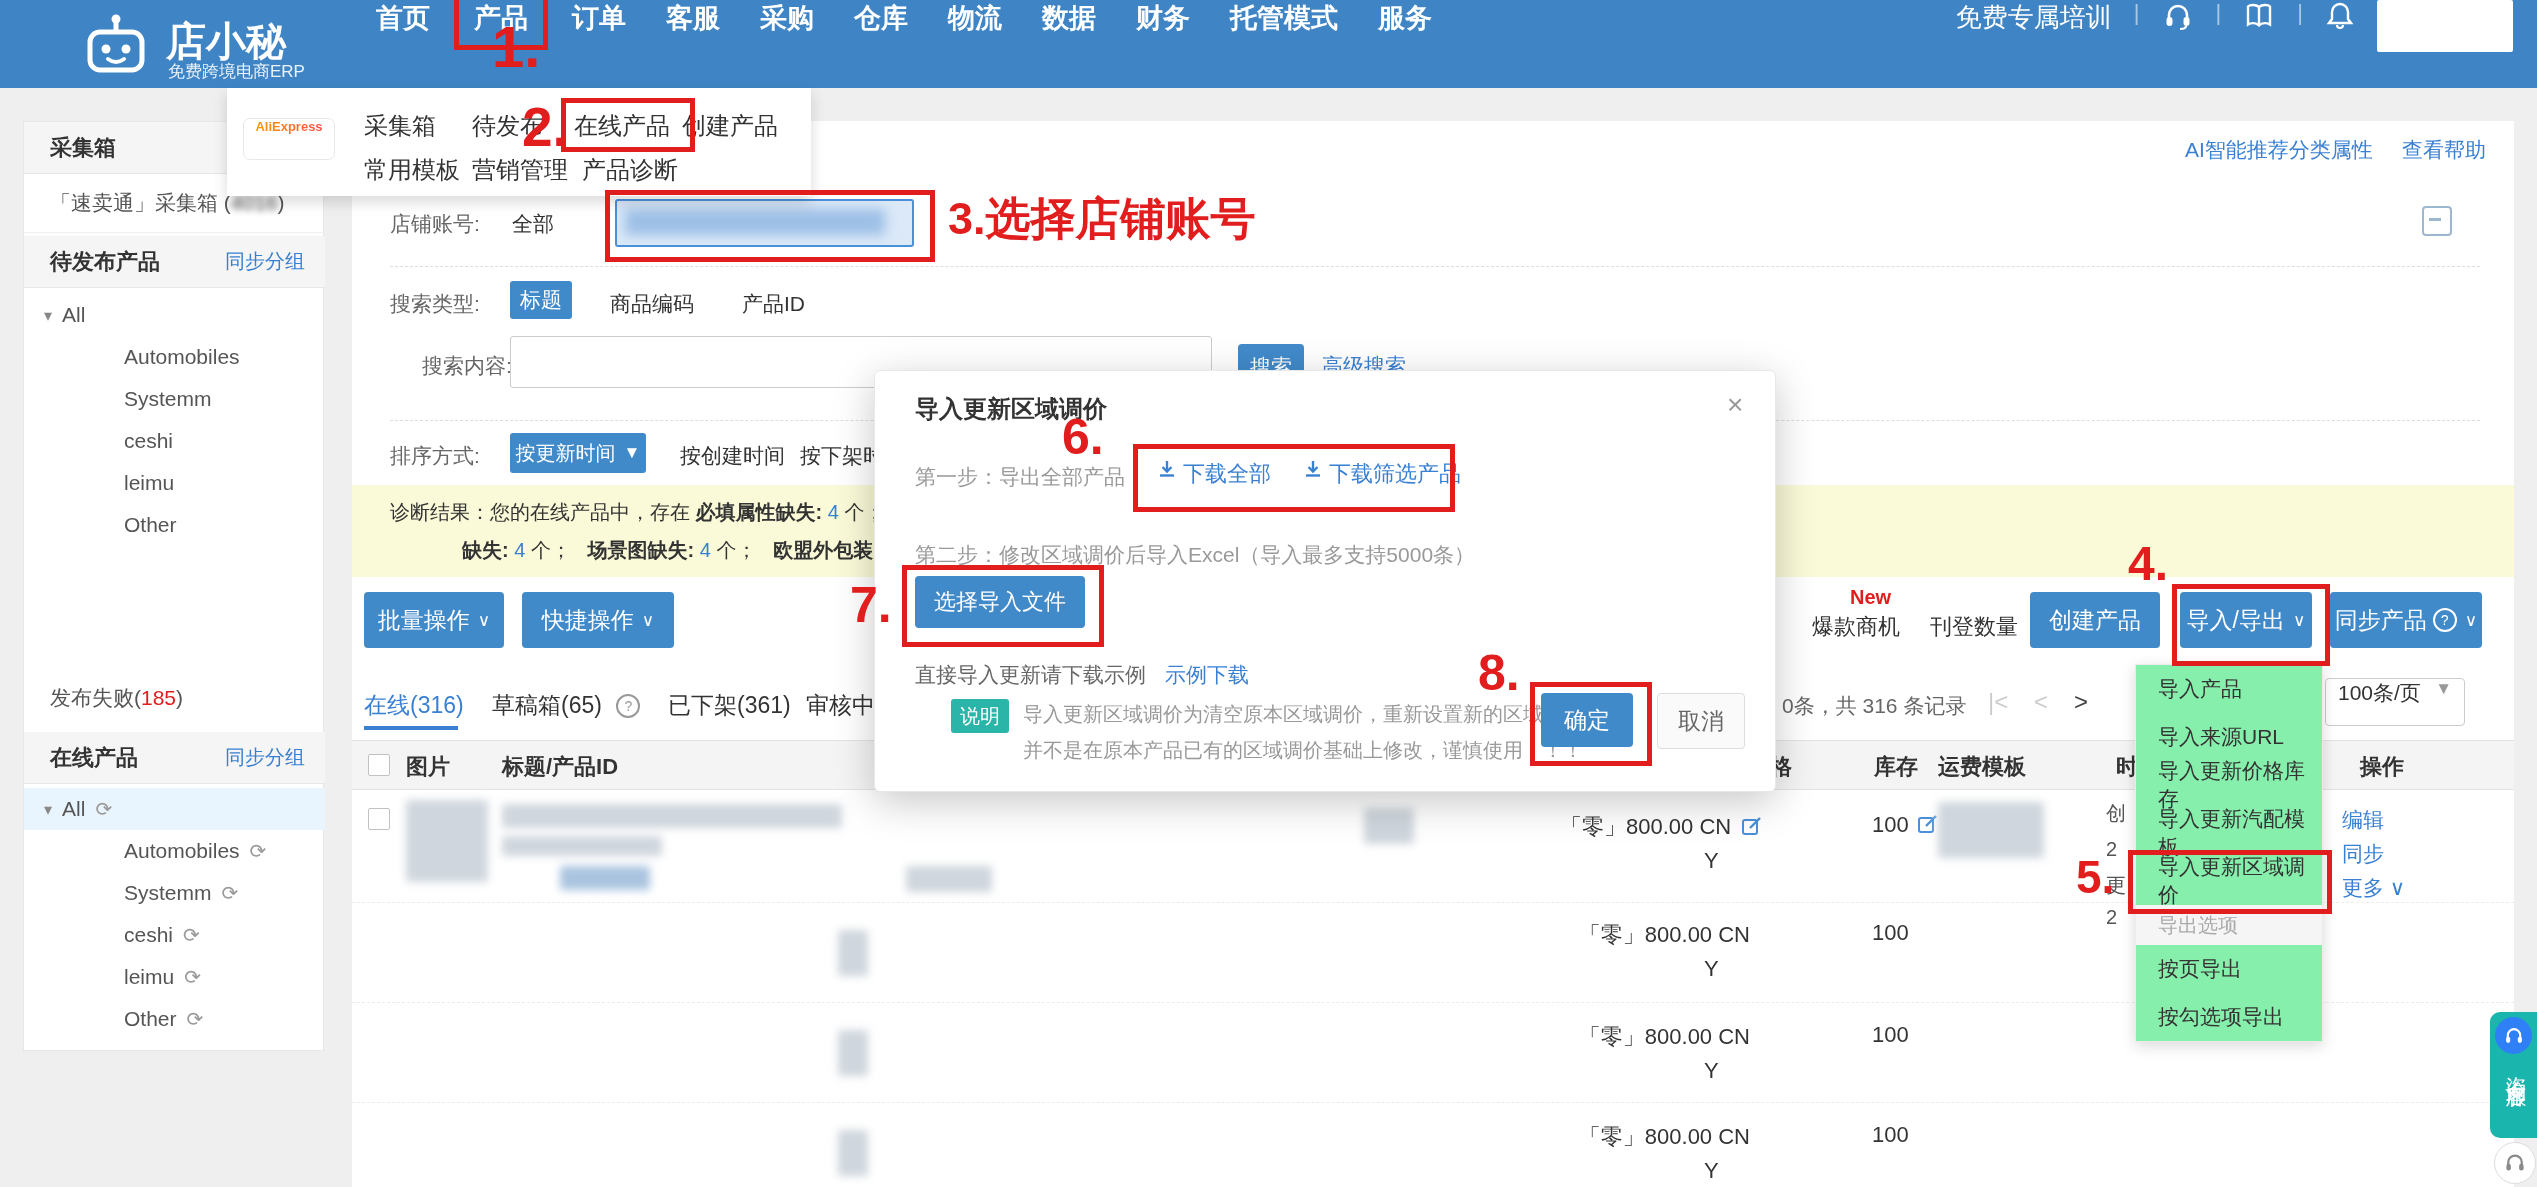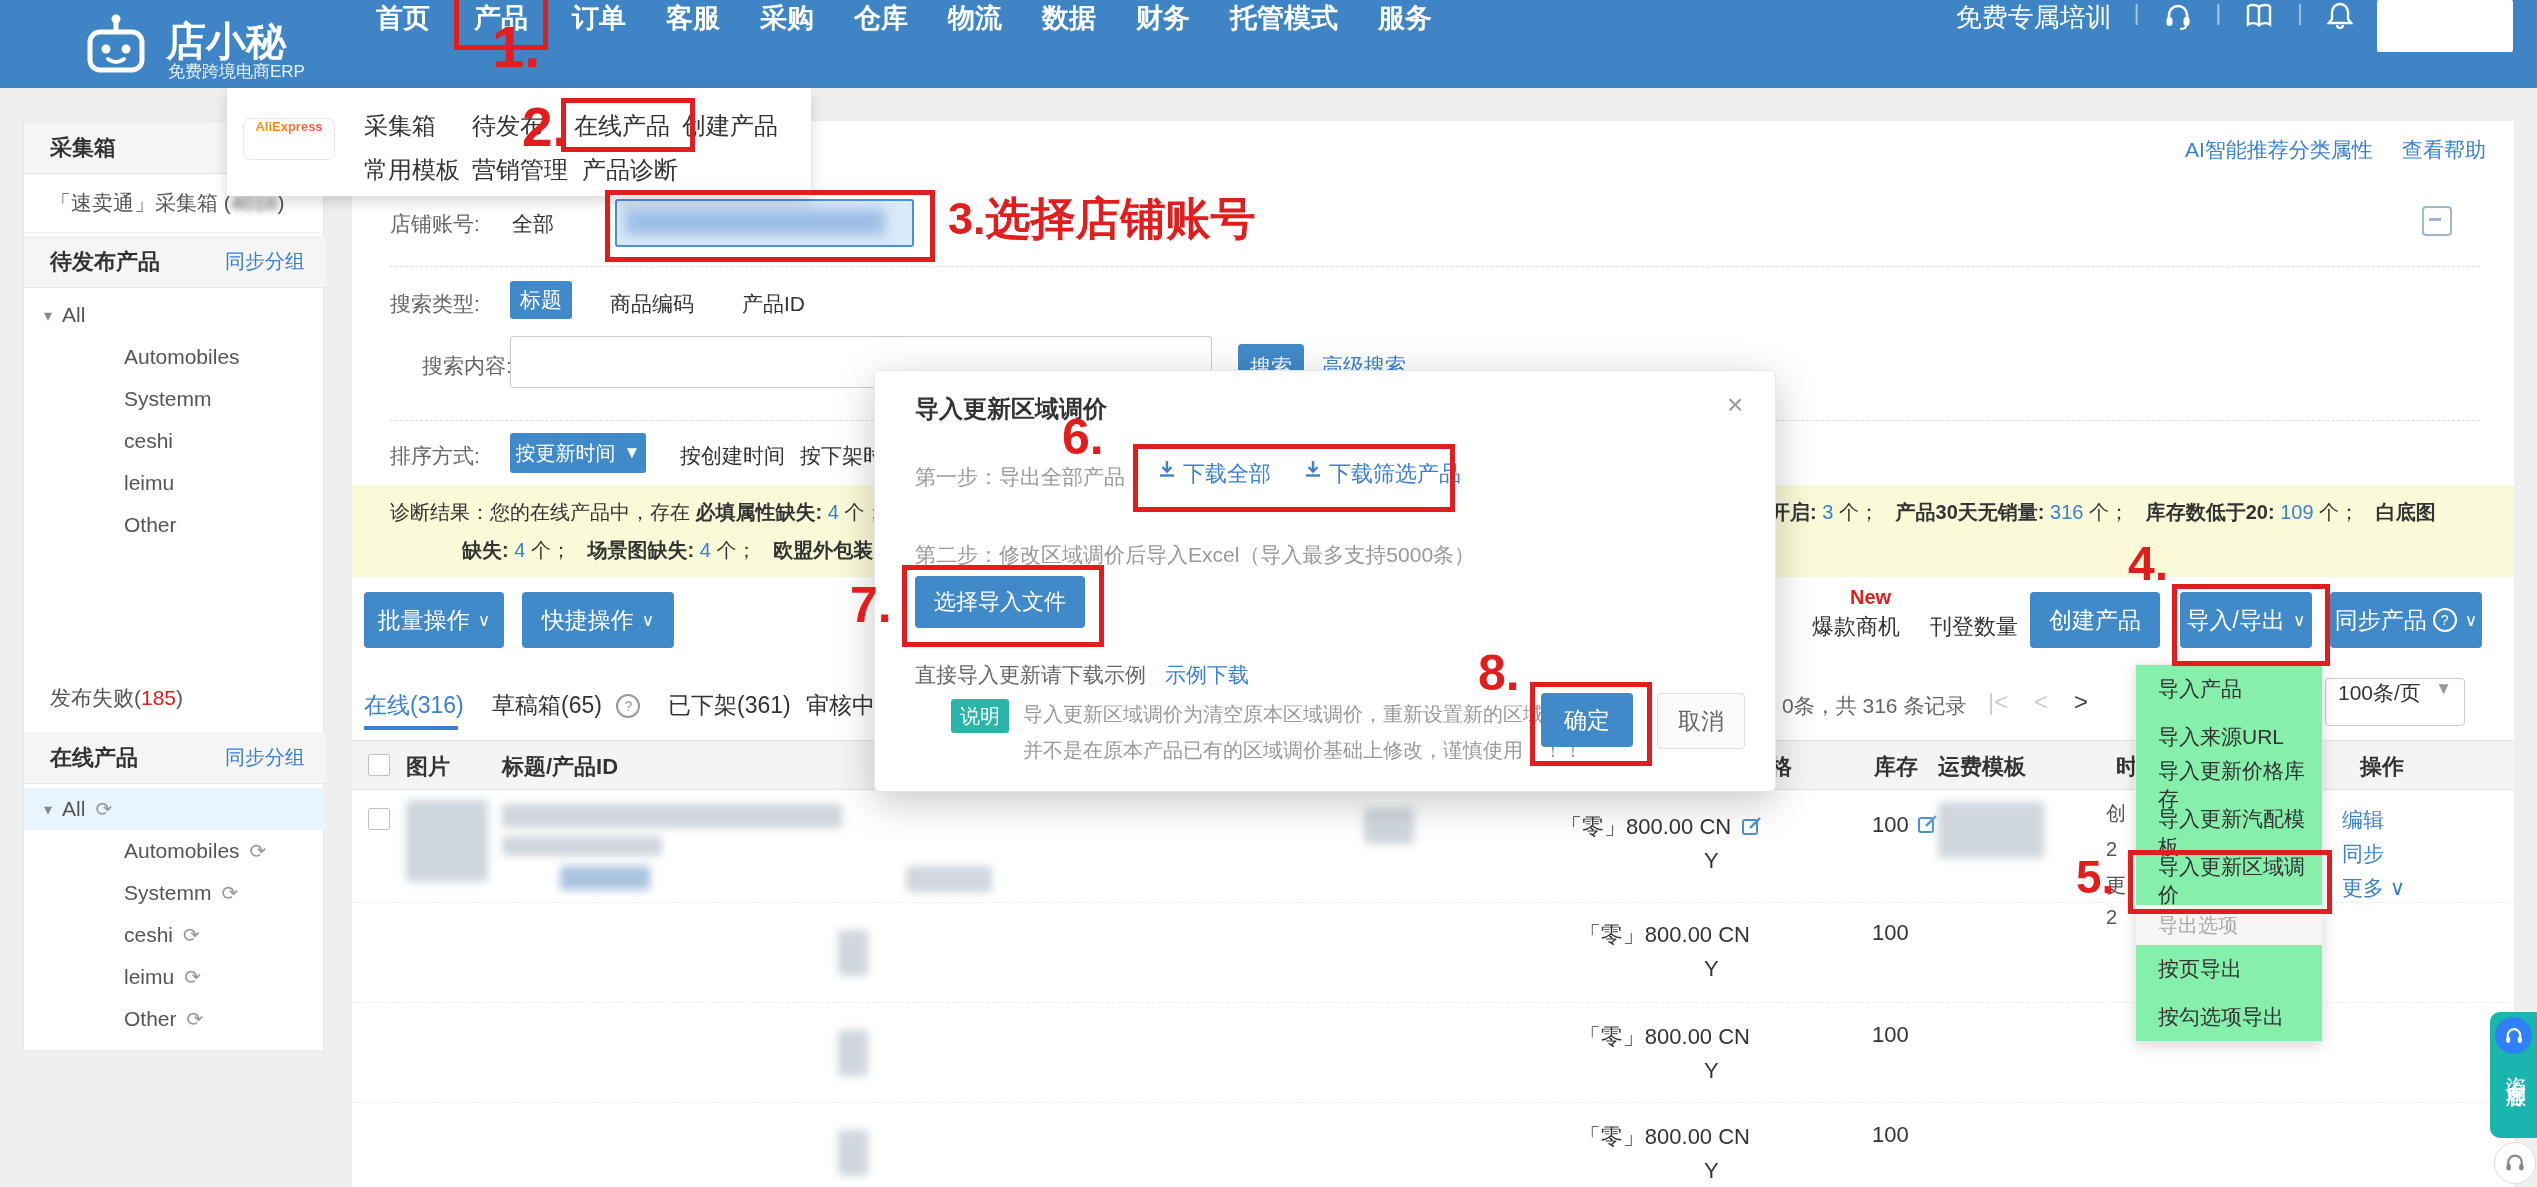--- a/index.html
+++ b/index.html
@@ -210,26 +210,20 @@
 <div class="abs" style="left:352px;top:485px;width:2162px;height:92px;background:#fafad8;z-index:6;font-size:20px;color:#333;">
   <div class="abs" style="left:38px;top:14px;white-space:nowrap;">
     <span>诊断结果：您的在线产品中，存在 </span><span class="bold">必填属性缺失:</span>
     <span class="num-blue">4</span> <span>个；</span>
   </div>
   <div class="abs" style="left:110px;top:52px;white-space:nowrap;">
     <span class="bold">缺失:</span> <span class="num-blue">4</span> <span>个；</span>&nbsp;&nbsp;
     <span class="bold">场景图缺失:</span> <span class="num-blue">4</span> <span>个；</span>&nbsp;&nbsp;
     <span class="bold">欧盟外包装</span>
   </div>
-  <div class="abs" style="left:1418px;top:14px;white-space:nowrap;">
-    <span class="bold">开启:</span> <span class="num-blue">3</span> <span>个；</span>&nbsp;&nbsp;
-    <span class="bold">产品30天无销量:</span> <span class="num-blue">316</span> <span>个；</span>&nbsp;&nbsp;
-    <span class="bold">库存数低于20:</span> <span class="num-blue">109</span> <span>个；</span>&nbsp;&nbsp;
-    <span class="bold">白底图</span>
-  </div>
 </div>
 
 <div class="abs blue-btn" style="left:364px;top:592px;width:140px;height:56px;font-size:23px;z-index:6;">
   <span>批量操作</span>
     <span class="caret-down">∨</span>
 </div>
 <div class="abs blue-btn" style="left:522px;top:592px;width:152px;height:56px;font-size:23px;z-index:6;">
   <span>快捷操作</span>
     <span class="caret-down">∨</span>
 </div>

